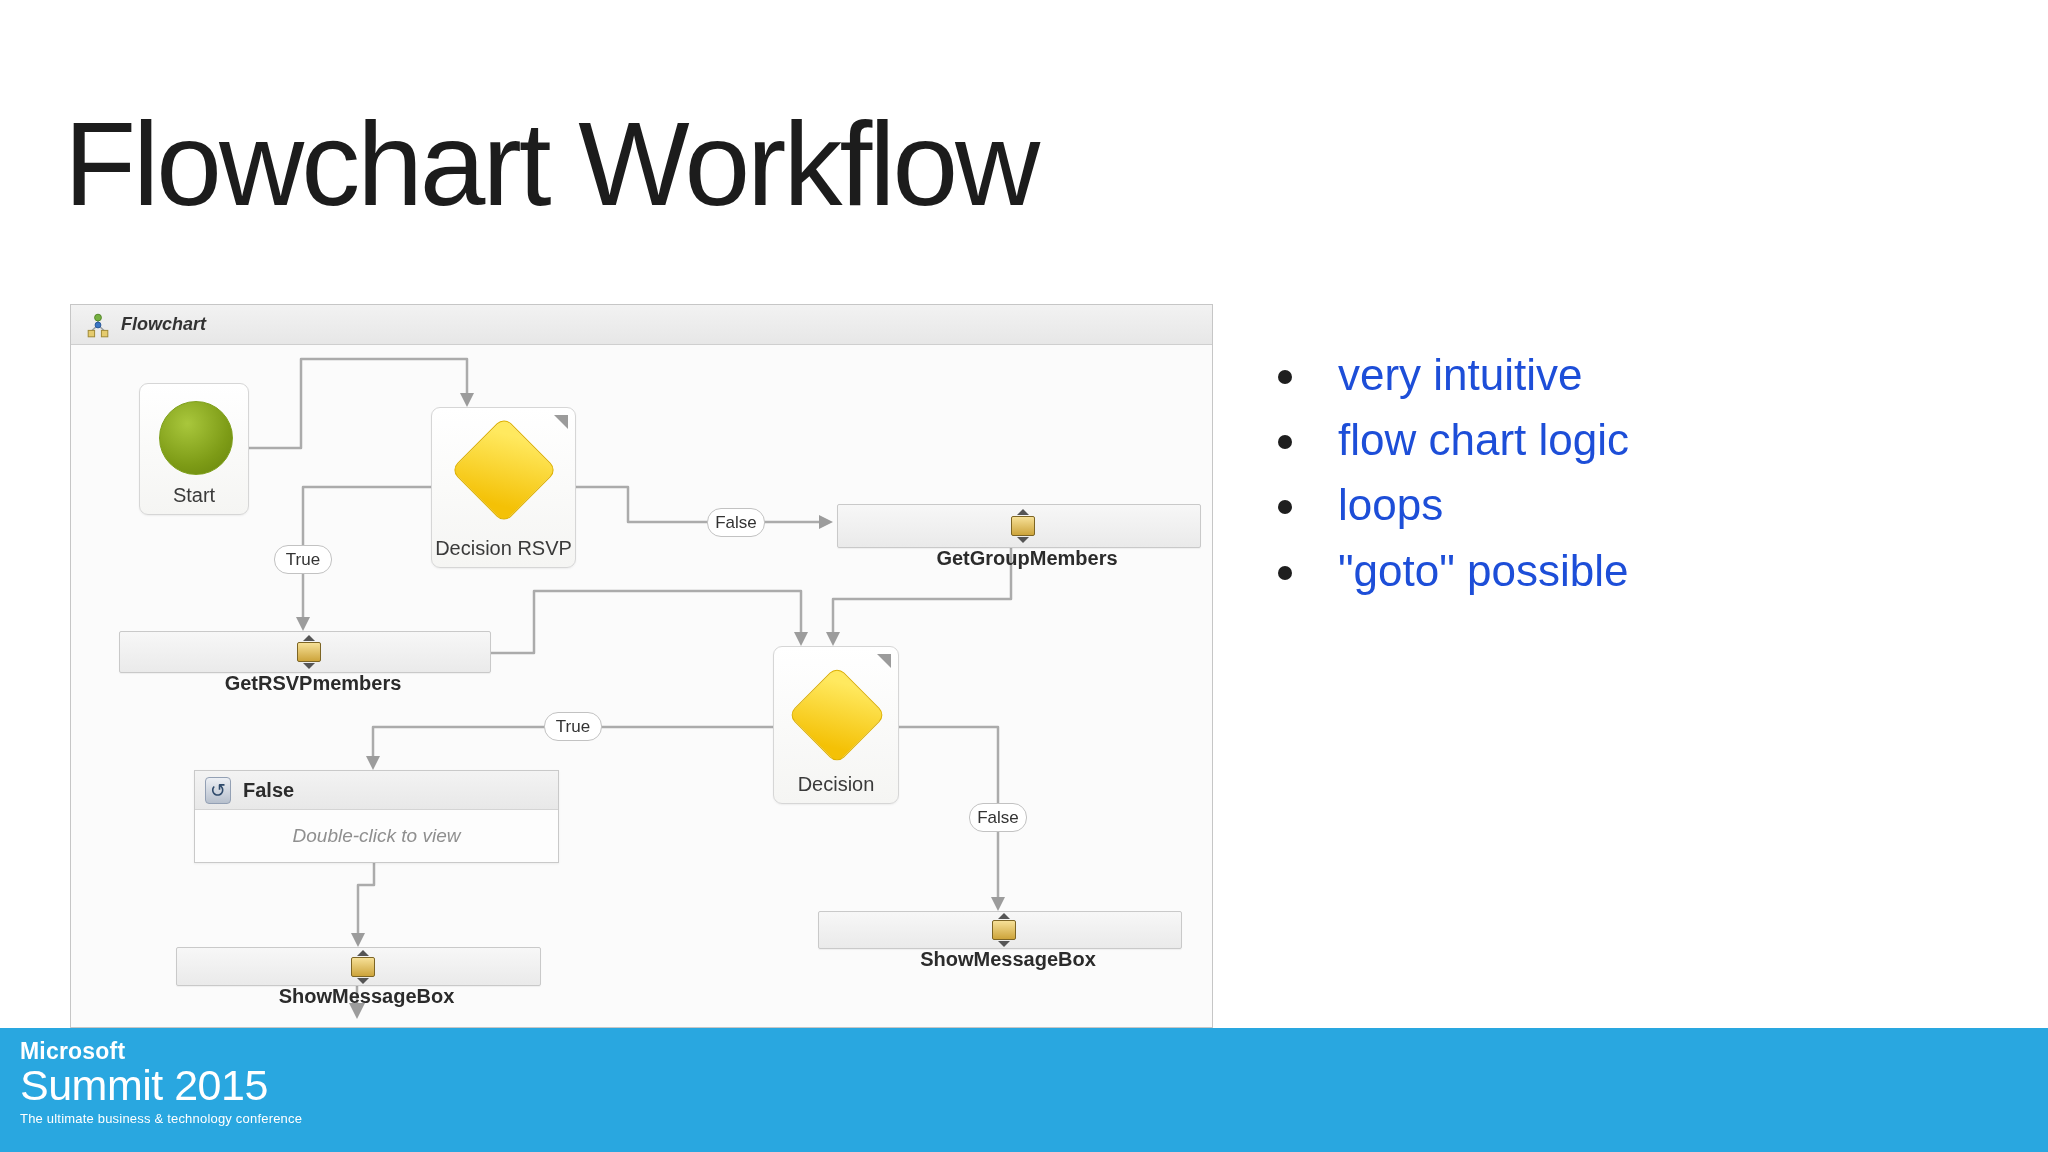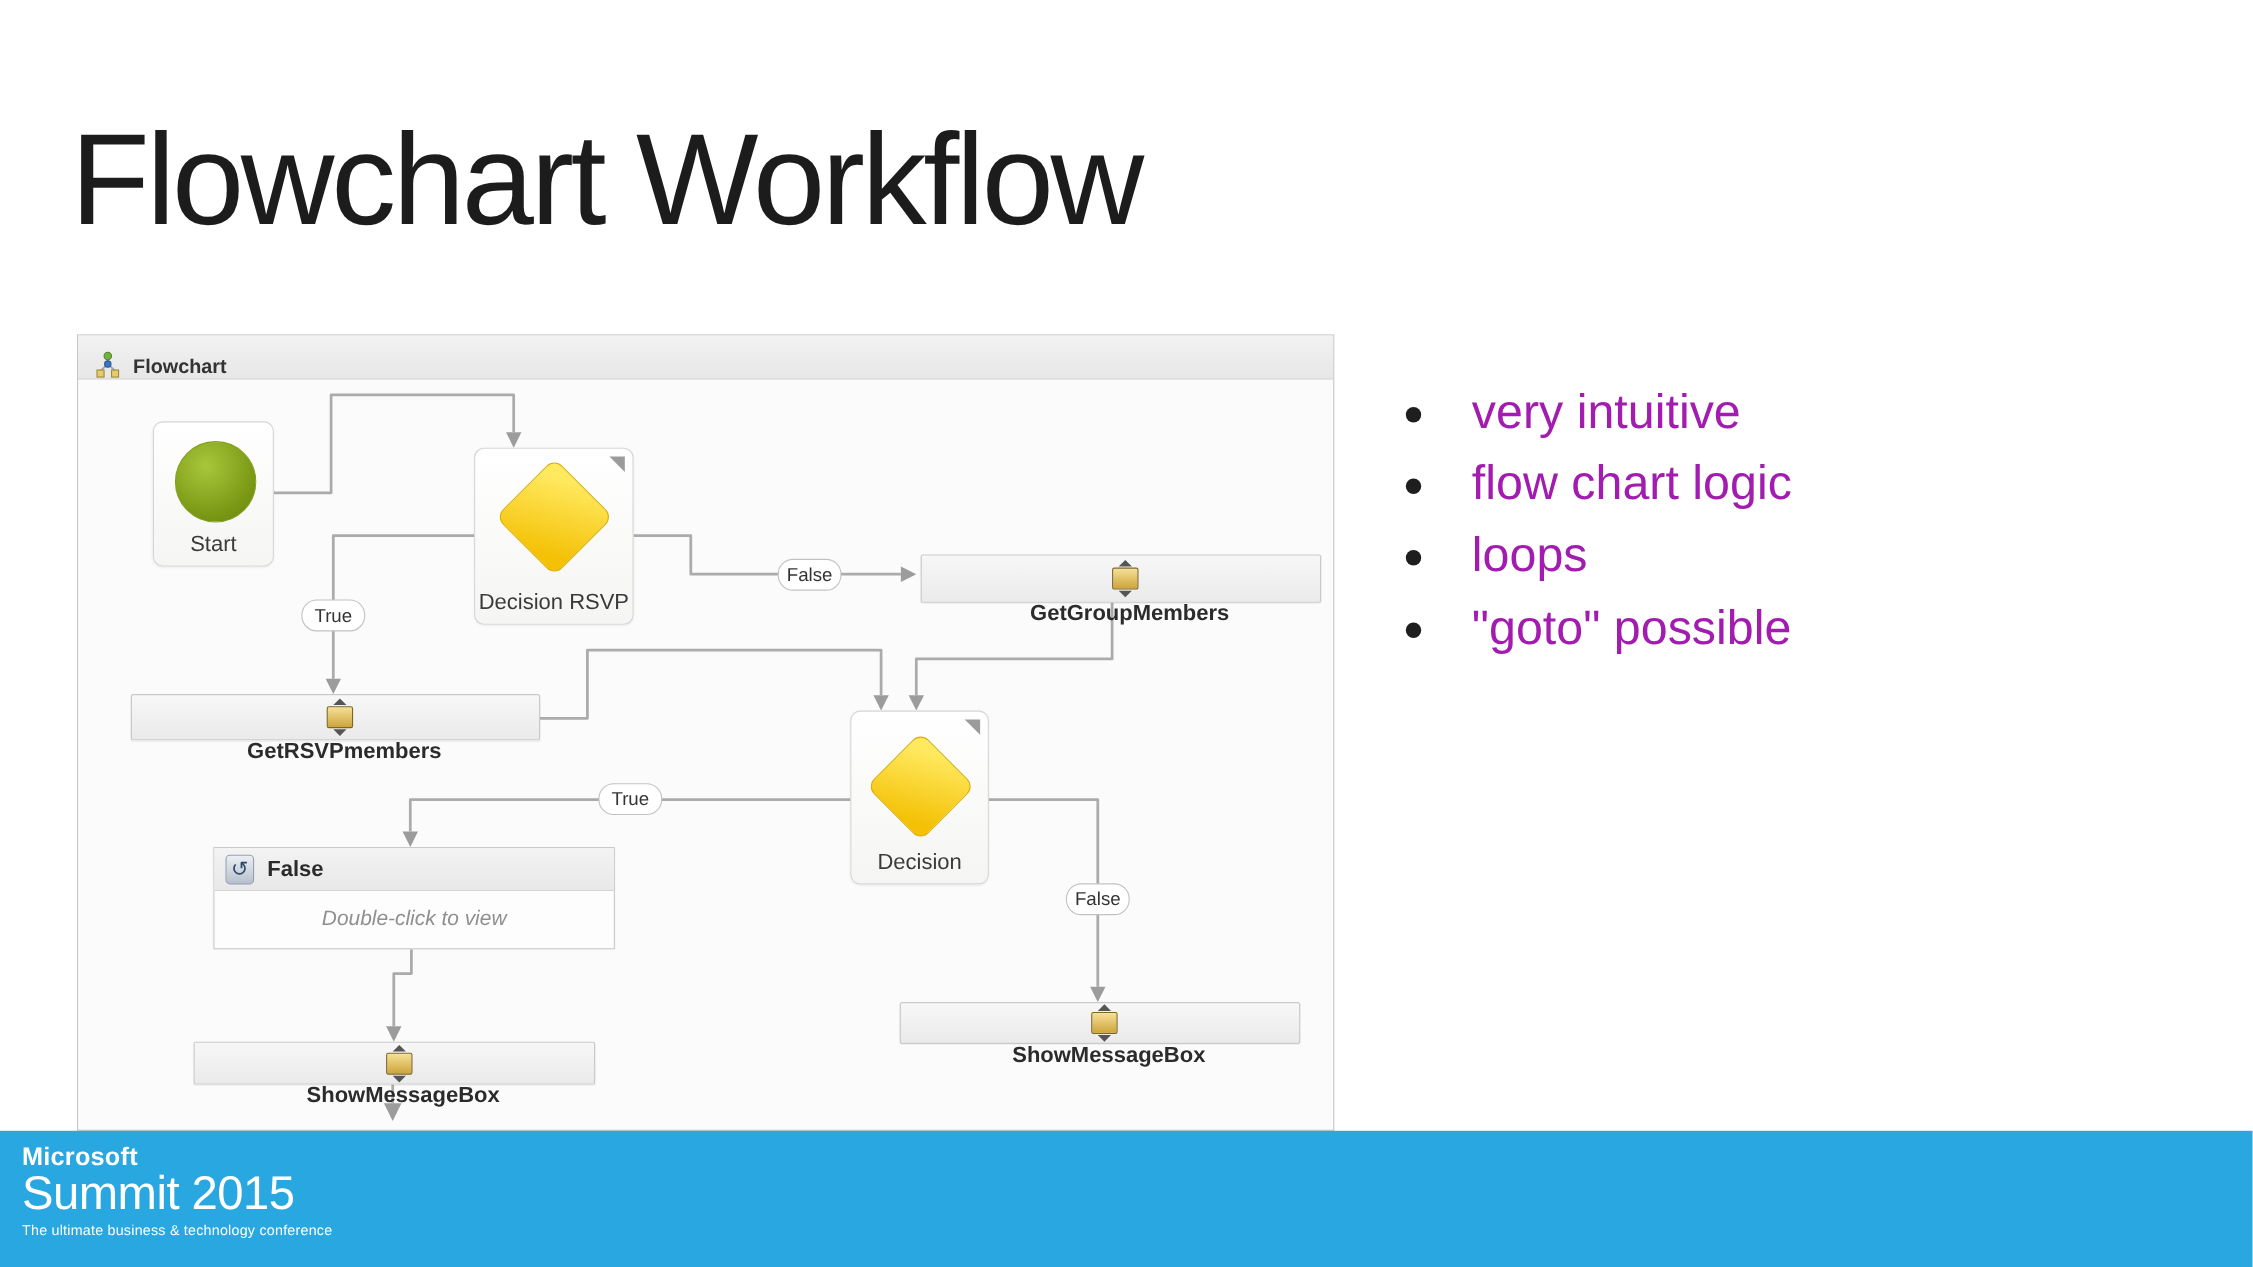--- a/index.html
+++ b/index.html
@@ -8,29 +8,29 @@
 
   
   .title{position:absolute;left:64px;top:96px;font-size:118px;font-weight:300;
          color:#1c1c1c;letter-spacing:-3px;white-space:nowrap;}
 
   
   .bullets{position:absolute;left:1278px;top:352px;margin:0;padding:0;list-style:none;}
   .bullets li{display:flex;align-items:flex-start;margin-bottom:19px;}
   .bullet-dot{width:14px;height:14px;border-radius:50%;background:#1e1e1e;
               margin-top:18px;margin-right:46px;flex:0 0 auto;}
-  .bullet-text{font-size:44px;font-weight:300;color:#a21caf;line-height:1.05;white-space:nowrap;}
+  .bullet-text{font-size:44px;font-weight:300;color:#1d4ed8;line-height:1.05;white-space:nowrap;}
 
   
   .panel{position:absolute;left:70px;top:304px;width:1143px;height:724px;
          background:#fbfbfb;border:1px solid #c6c6c6;box-sizing:border-box;}
   .panel-header{position:absolute;left:0;top:0;width:100%;height:40px;
                 background:linear-gradient(#f2f2f2,#e7e7e7);
                 border-bottom:1px solid #cfcfcf;box-sizing:border-box;
-                display:flex;align-items:flex-end;}
+                display:flex;align-items:center;font-style:italic;}
   .panel-header .hicon{margin-left:14px;margin-right:10px;width:26px;height:26px;}
   .panel-header .htitle{font-size:18px;font-weight:700;color:#333;}
 
   .connectors{position:absolute;left:0;top:0;pointer-events:none;}
   .edge{stroke:#ababab;stroke-width:2.5;fill:none;stroke-linejoin:round;}
   .ahead{fill:#9c9c9c;stroke:none;}
 
   
   .nodebox{position:absolute;background:linear-gradient(#ffffff,#f5f5f3);
            border:1px solid #d6d6d6;border-radius:9px;box-sizing:border-box;

